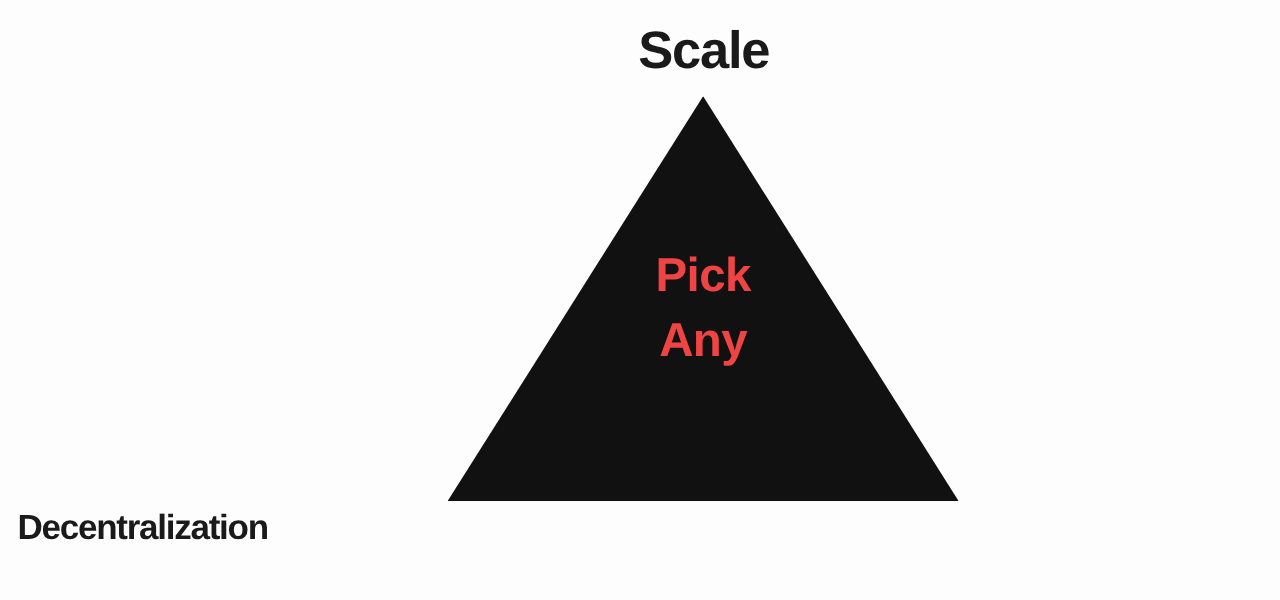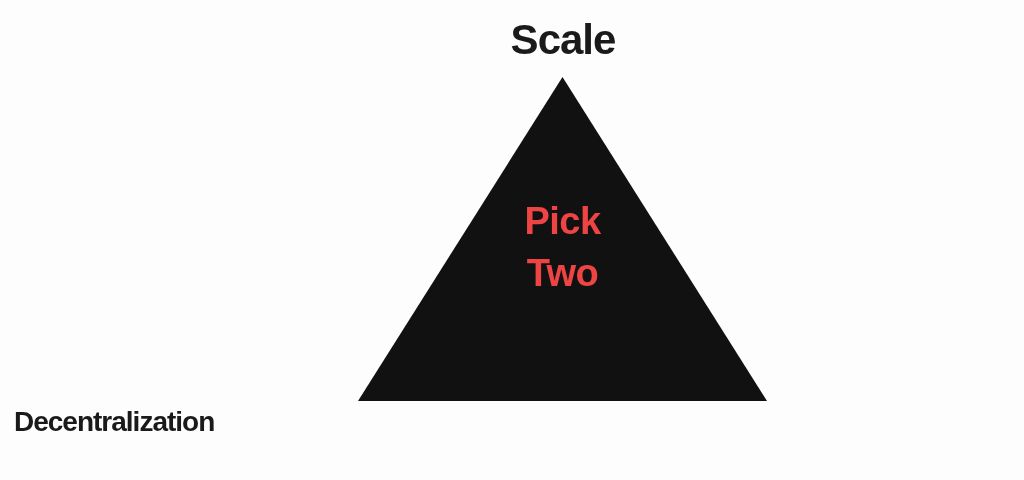--- a/index.html
+++ b/index.html
@@ -70,20 +70,20 @@
 </head>
 <body>
 
 <div class="canvas">
 
   <div class="corner-label label-top">Scale</div>
 
   <div class="triangle">
     <div class="triangle-caption">
       <span class="caption-line">Pick</span>
-      <span class="caption-line">Two</span>
+      <span class="caption-line">Any</span>
     </div>
   </div>
 
   <div class="corner-label label-bottom-left">Decentralization</div>
 
 
 </div>
 
 </body></html>

